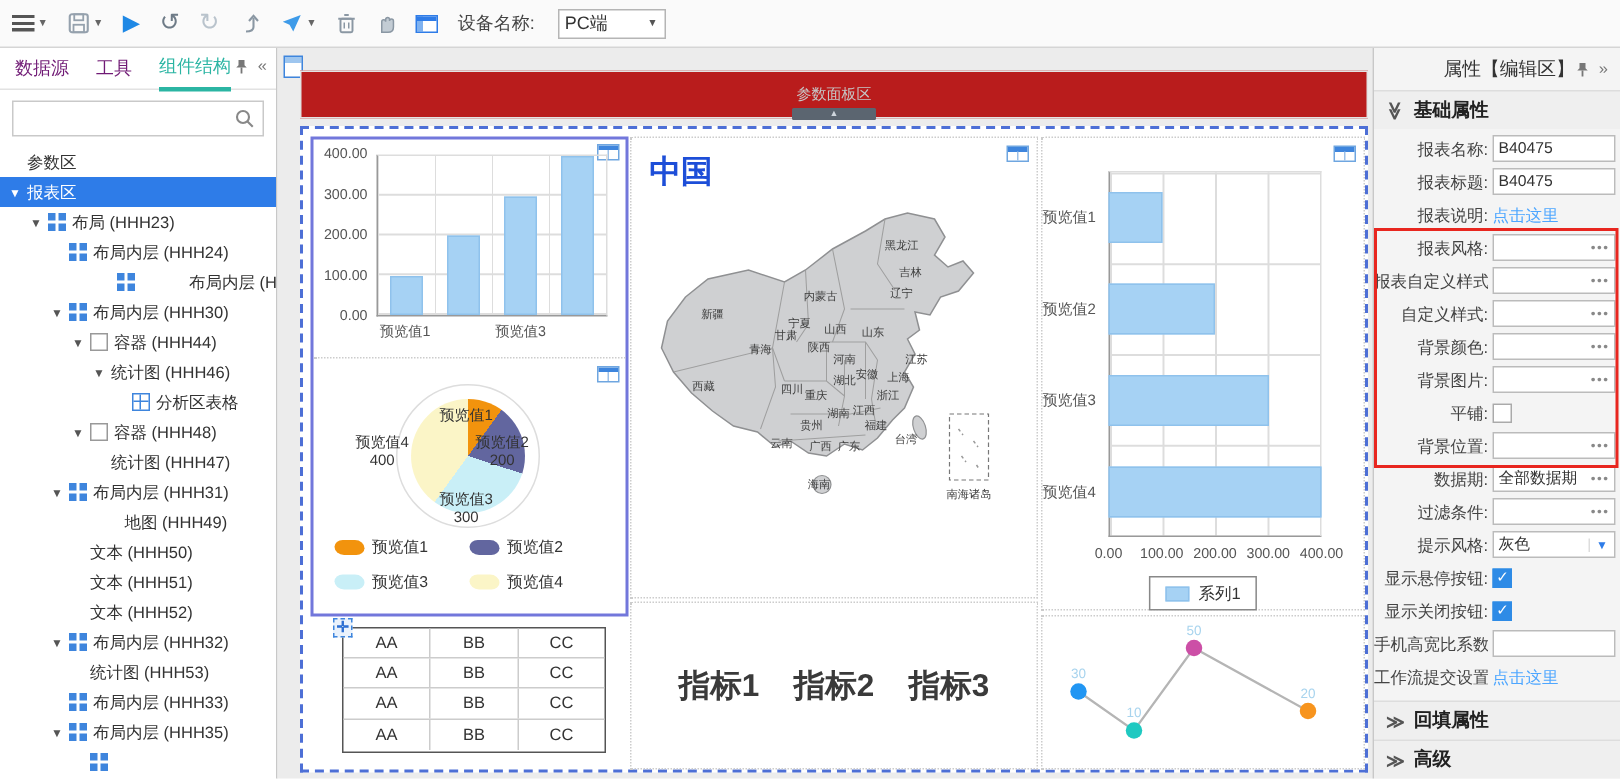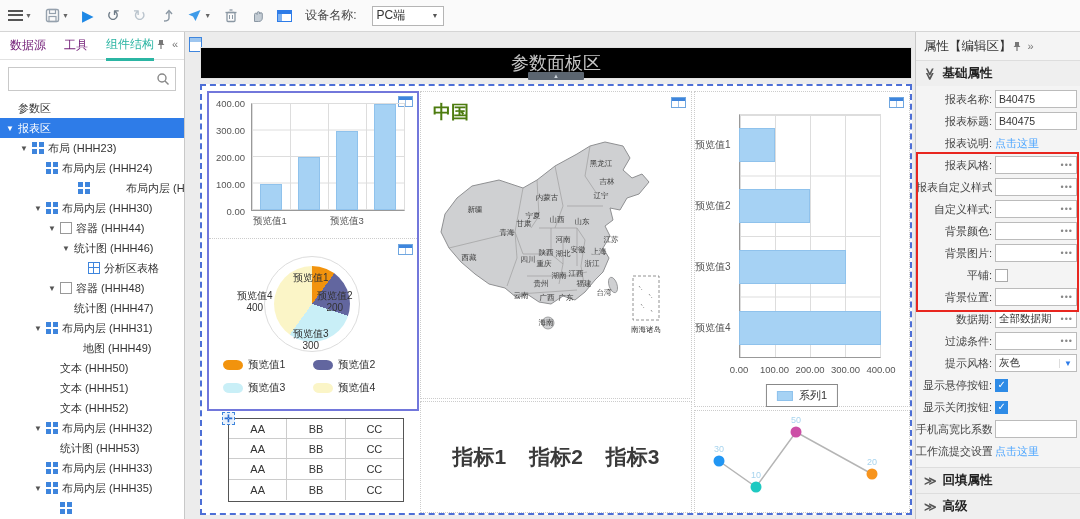--- a/index.html
+++ b/index.html
@@ -39,22 +39,22 @@
   .ic-grid::before{content:'';position:absolute;left:5px;top:0;bottom:0;width:2px;background:#fff;}
   .ic-grid::after{content:'';position:absolute;top:5px;left:0;right:0;height:2px;background:#fff;}
   .ic-box{background:#fff;border:1px solid #999;}
   .ic-table{background:#fff;border:1px solid #3E85DD;}
   .ic-table::before{content:'';position:absolute;left:3.5px;top:0;bottom:0;width:1.5px;background:#3E85DD;}
   .ic-table::after{content:'';position:absolute;top:3.5px;left:0;right:0;height:1.5px;background:#3E85DD;}
   
   .canvas{position:absolute;left:185px;top:32px;width:730px;height:487px;background:#ececec;}
   .canvas-corner-icon{position:absolute;left:4px;top:5px;width:13px;height:15px;border:1px solid #3E85DD;background:
     linear-gradient(#9ec6ef 0 4px,#fff 4px);}
-  .param-bar{position:absolute;left:15px;top:15px;width:712px;height:32px;background:#000000;border:1px solid #e3e3e3;
-    display:flex;align-items:center;justify-content:center;color:#c6c6c6;font-size:18px;}
+  .param-bar{position:absolute;left:15px;top:15px;width:712px;height:32px;background:#b91c1c;border:1px solid #e3e3e3;
+    display:flex;align-items:center;justify-content:center;color:#c6c6c6;font-size:10px;}
   .param-handle{position:absolute;left:343px;top:40px;width:56px;height:8px;background:#5b6570;border-radius:1px;
     display:flex;align-items:center;justify-content:center;color:#cfd6dd;font-size:6px;line-height:0;cursor:pointer;}
   .report{position:absolute;left:15px;top:52px;width:712px;height:431px;background:#fff;border:2px dashed #4d6fd6;}
   .widget-icon{position:absolute;width:15px;height:11px;border:1px solid #6fa6e0;background:linear-gradient(#3E85DD 0 3px,#fff 3px);cursor:pointer;}
   .widget-icon::before{content:'';position:absolute;left:6px;top:3px;bottom:0;width:1px;background:#9cc0e8;}
   
   .col1{position:absolute;left:5px;top:5px;width:212px;height:320px;border:2px solid #7277DB;background:#fff;}
   .vbar-wrap{position:absolute;left:0;top:0;width:208px;height:146px;border-bottom:1px dotted #ccc;}
   .vbar-plot{position:absolute;left:42px;top:10px;width:154px;height:108px;
     border:1px solid #ddd;border-left:1px solid #999;border-bottom:1px solid #999;
@@ -82,21 +82,21 @@
   
   .mini-table{position:absolute;left:26px;top:332px;width:176px;height:84px;border:1.5px solid #555;}
   .mt-row{display:flex;height:20.2px;border-bottom:1px solid #ccc;}
   .mt-row:last-child{border-bottom:none;}
   .mt-cell{flex:1;border-right:1px solid #ccc;display:flex;align-items:center;justify-content:center;font-size:11px;color:#333;}
   .mt-cell:last-child{border-right:none;}
   .move-handle{position:absolute;left:20px;top:326px;width:13px;height:13px;border:1px dashed #3E85DD;background:#eaf2fc;
     color:#2d6fd2;font-size:10px;line-height:11px;text-align:center;font-weight:bold;cursor:move;}
   
   .map-panel{position:absolute;left:218px;top:5px;width:272px;height:308px;border:1px dotted #ccc;background:#fff;}
-  .map-title{position:absolute;left:12px;top:8px;font-size:18px;font-weight:bold;color:#4d7c0f;}
+  .map-title{position:absolute;left:12px;top:8px;font-size:21px;font-weight:bold;color:#1d4ed8;}
   .map-svg{position:absolute;left:6px;top:44px;}
   .prov-layer{position:absolute;left:6px;top:44px;width:260px;height:200px;pointer-events:none;}
   .prov-label{position:absolute;font-size:7.5px;color:#3c3c3c;transform:translate(-50%,-50%);pointer-events:auto;cursor:pointer;}
   
   .indicators{position:absolute;left:218px;top:315px;width:272px;height:112px;border:1px dotted #ccc;
     display:flex;align-items:center;justify-content:space-around;padding:0 20px;text-align:center;}
   .indicator{font-size:21px;font-weight:bold;color:#3a3a3a;cursor:default;}
   
   .hbar-wrap{position:absolute;left:492px;top:5px;width:216px;height:316px;border:1px dotted #ccc;background:#fff;}
   .hbar-plot{position:absolute;left:44px;top:22px;width:142px;height:244px;
@@ -112,21 +112,21 @@
   .hx-tick{position:absolute;transform:translateX(-50%);font-size:9.5px;color:#555;}
   .hbar-legend{position:absolute;left:50%;transform:translateX(-50%);top:292px;border:1px solid #888;background:#fff;
     padding:3px 10px;display:flex;align-items:center;gap:6px;}
   .hleg-swatch{width:16px;height:10px;background:#A6D2F4;border:1px solid #8FC2EC;}
   .hleg-label{font-size:11px;color:#333;}
   
   .line-wrap{position:absolute;left:492px;top:324px;width:216px;height:103px;border:1px dotted #ccc;background:#fff;}
   .line-val{font-size:9px;fill:#A8D4EE;text-anchor:middle;}
   
   .rightpanel{position:absolute;left:915px;top:32px;width:165px;height:487px;background:#f4f4f4;border-left:1px solid #c8c8c8;}
-  .rp-header{height:28px;display:flex;align-items:center;padding:0 8px;justify-content:flex-start;}
+  .rp-header{height:28px;display:flex;align-items:center;padding:0 8px;justify-content:flex-end;}
   .rp-title{color:#333;font-size:12.5px;}
   .rp-hicons{display:flex;gap:6px;align-items:center;color:#777;}
   .rp-section{height:26px;display:flex;align-items:center;gap:6px;padding:0 8px;border-top:1px solid #ddd;
     font-weight:bold;color:#222;font-size:12.5px;background:#efefef;cursor:pointer;}
   .sec-chev{color:#555;font-size:12px;display:inline-block;}
   .sec-chev.down{transform:rotate(90deg);}
   .fields{position:absolute;left:0;top:56px;width:165px;}
   .field-row{height:22px;display:flex;align-items:center;padding:0 4px 0 0;}
   .flabel{width:76px;text-align:right;font-size:11px;color:#444;flex:0 0 76px;white-space:nowrap;overflow:hidden;}
   .fctl{flex:1;margin-left:3px;display:flex;align-items:center;}
@@ -493,21 +493,21 @@
           <span class="prov-label" style="left: 42px; top: 122px;">西藏</span>
           <span class="prov-label" style="left: 80px; top: 97px;">青海</span>
           <span class="prov-label" style="left: 97px; top: 88px;">甘肃</span>
           <span class="prov-label" style="left: 120px; top: 62px;">内蒙古</span>
           <span class="prov-label" style="left: 174px; top: 28px;">黑龙江</span>
           <span class="prov-label" style="left: 180px; top: 46px;">吉林</span>
           <span class="prov-label" style="left: 174px; top: 60px;">辽宁</span>
           <span class="prov-label" style="left: 106px; top: 80px;">宁夏</span>
           <span class="prov-label" style="left: 130px; top: 84px;">山西</span>
           <span class="prov-label" style="left: 155px; top: 86px;">山东</span>
-          <span class="prov-label" style="left: 119px; top: 96px; margin-top: 21px;">陕西</span>
+          <span class="prov-label" style="left: 119px; top: 96px;">陕西</span>
           <span class="prov-label" style="left: 136px; top: 104px;">河南</span>
           <span class="prov-label" style="left: 160px; top: 104px; padding-left: 48px;">江苏</span>
           <span class="prov-label" style="left: 151px; top: 114px;">安徽</span>
           <span class="prov-label" style="left: 172px; top: 116px;">上海</span>
           <span class="prov-label" style="left: 101px; top: 124px;">四川</span>
           <span class="prov-label" style="left: 117px; top: 128px;">重庆</span>
           <span class="prov-label" style="left: 136px; top: 118px;">湖北</span>
           <span class="prov-label" style="left: 165px; top: 128px;">浙江</span>
           <span class="prov-label" style="left: 132px; top: 140px;">湖南</span>
           <span class="prov-label" style="left: 149px; top: 138px;">江西</span>

